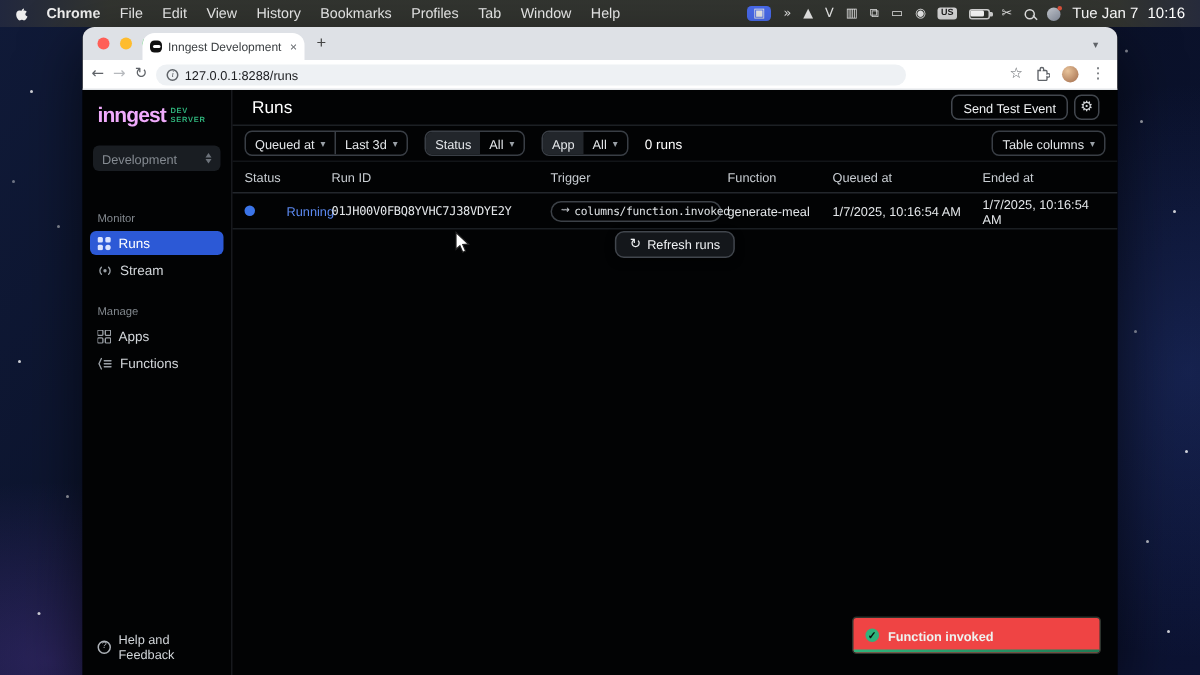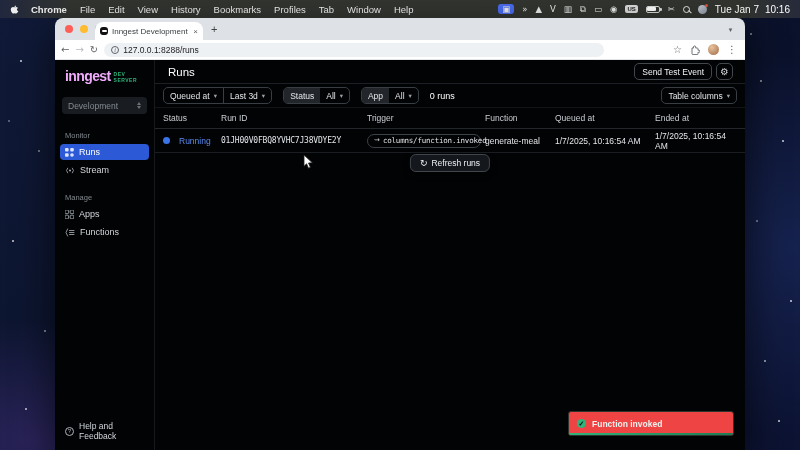--- a/index.html
+++ b/index.html
@@ -65,21 +65,21 @@
   .info-ic { width:8px; height:8px; border:1px solid #5f6368; border-radius:50%; color:#5f6368; font-size:6px; display:flex; align-items:center; justify-content:center; font-family:"Liberation Serif", serif; font-style:italic; }
   .url { font-size:8.5px; color:#202124; white-space:nowrap; }
   .tb-right { display:flex; align-items:center; gap:8px; margin-left:auto; padding-right:2px; }
   .avatar { width:11px; height:11px; border-radius:50%; background:radial-gradient(circle at 35% 30%,#e8c39a,#a06a4a); }
   
   .app { flex:1; background:#020304; display:flex; color:#e5e7eb; font-size:10px; position:relative; min-height:0; }
   .side { width:100px; flex:none; border-right:1px solid #17191d; display:flex; flex-direction:column; padding-top:8px; }
   .logo-row { padding:0 10px; display:flex; align-items:center; }
   .logo { font-size:14px; font-weight:800; letter-spacing:-.6px; color:#f0abfc; }
   .logo-badge { font-size:5px; font-weight:700; letter-spacing:.5px; color:#2fb47c; margin-left:3px; margin-top:1px; }
-  .env-select { margin:13px 7px 4px; height:17px; background:#191d22; border-radius:4px; display:flex; align-items:center; justify-content:space-between; padding:0 6px; color:#858b92; font-size:8.5px; }
+  .env-select { margin:13px 7px 14px; height:17px; background:#191d22; border-radius:4px; display:flex; align-items:center; justify-content:space-between; padding:0 6px; color:#858b92; font-size:8.5px; }
   .updown { display:flex; flex-direction:column; gap:1px; }
   .updown b { width:0; height:0; border-left:2.5px solid transparent; border-right:2.5px solid transparent; }
   .updown b.u { border-bottom:3px solid #6c727a; } .updown b.d { border-top:3px solid #6c727a; }
   .sec-label { margin:13px 10px 4px; font-size:7.5px; color:#83898f; }
   .nav-item { height:16px; margin:0 5px 2px; padding:0 5px; border-radius:4px; display:flex; align-items:center; gap:5px; font-size:9px; color:#d2d6da; }
   .nav-item.active { background:#2c59d6; color:#fff; }
   .nav-item svg { flex:none; }
   .side-spacer { flex:1; }
   .help-row { padding:8px 10px 9px; display:flex; align-items:center; gap:5px; font-size:8.5px; color:#d2d6da; }
   .q-ic { width:9px; height:9px; border:1px solid #aeb3b9; border-radius:50%; font-size:6px; display:flex; align-items:center; justify-content:center; color:#aeb3b9; flex:none; }
@@ -96,21 +96,21 @@
   .fseg.shade { background:#22262b; }
   .fsep { width:1px; background:#393e45; }
   .chev { font-size:6.5px; color:#9aa0a7; font-family:"DejaVu Sans", sans-serif; }
   .run-count { font-size:9px; color:#fff; white-space:nowrap; }
   .fright { margin-left:auto; }
   
   .thead { height:22px; flex:none; display:flex; align-items:center; padding:0 8px; border-bottom:1px solid #23272c; border-top:1px solid #121518; color:#c9ced3; font-size:8.5px; }
   .trow { height:24px; flex:none; display:flex; align-items:center; padding:0 8px; border-bottom:1px solid #1a1e22; font-size:8.5px; color:#e3e6e9; }
   .c-status{ width:58px; flex:none; } .c-runid{ width:146px; flex:none; } .c-trigger{ width:118px; flex:none; }
   .c-func{ width:70px; flex:none; } .c-queued{ width:100px; flex:none; } .c-ended{ width:82px; flex:none; }
-  .status-cell { display:flex; align-items:center; gap:9px; color:#5c8af2; }
+  .status-cell { display:flex; align-items:center; gap:21px; color:#5c8af2; }
   .dot { width:7px; height:7px; border-radius:50%; background:#3b74e8; flex:none; }
   .mono { font-family:"DejaVu Sans Mono", monospace; font-size:8px; letter-spacing:-.2px; }
   .pill { display:inline-flex; align-items:center; gap:3px; border:1px solid #3c4147; border-radius:9px; padding:1.5px 6px; color:#dfe3e6; max-width:114px; }
   .pill .mono { font-size:7.5px; white-space:nowrap; }
   .pill-ic { font-size:7px; color:#c6cacf; font-family:"DejaVu Sans", sans-serif; line-height:1; }
   .refresh-btn { position:absolute; top:94px; left:50%; transform:translateX(-50%); display:flex; align-items:center; gap:4px; background:#14171b; border:1px solid #41464d; border-radius:6px; padding:3px 9px; font-size:8.5px; color:#f0f2f4; box-shadow:0 2px 6px rgba(0,0,0,.5); white-space:nowrap; }
   .refresh-ic { font-size:9px; font-family:"DejaVu Sans", sans-serif; line-height:1; }
   
   .toast { position:absolute; right:11px; top:393px; width:166px; height:25px; background:#ef4444; border:1px solid #2c332d; border-radius:3px; display:flex; align-items:center; padding:0 8px; gap:6px; overflow:hidden; }
   .check-ic { width:9px; height:9px; border-radius:50%; background:#2fb47c; color:#06130c; font-size:7px; display:flex; align-items:center; justify-content:center; flex:none; font-weight:700; }

